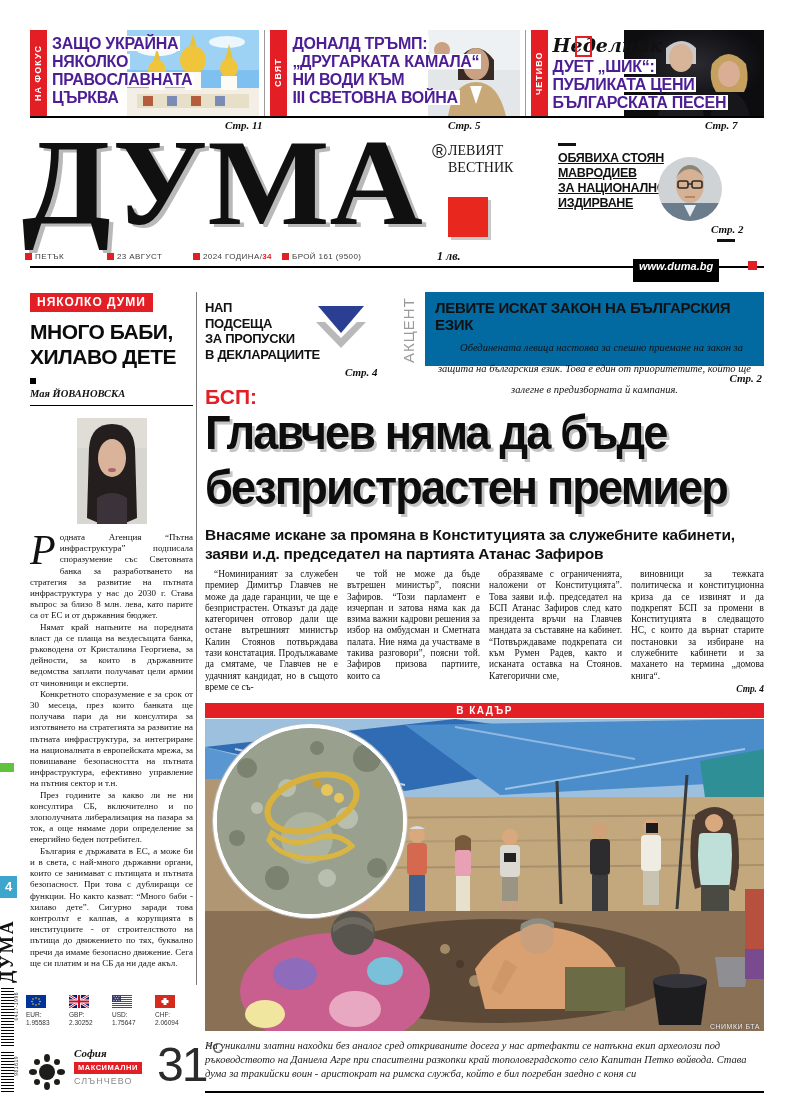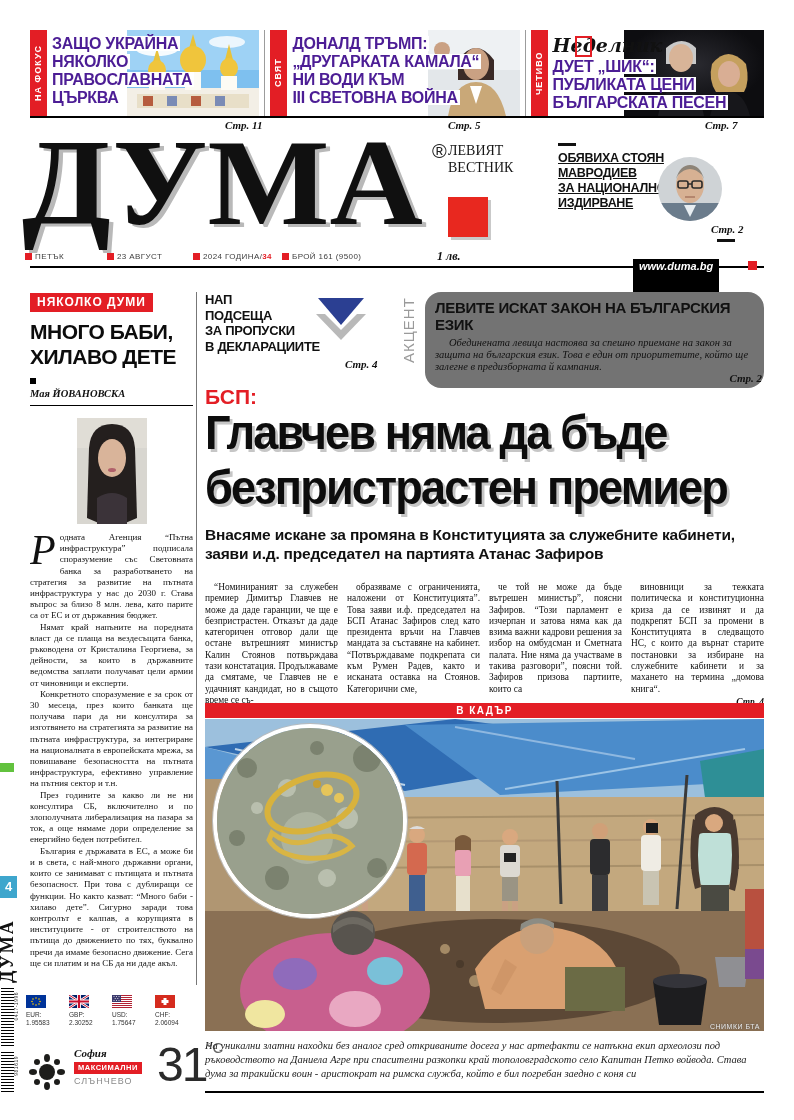--- a/index.html
+++ b/index.html
@@ -48,21 +48,21 @@
   .m-dash2{position:absolute;left:172px;top:96px;width:18px;height:3px;background:#111;}
   .infobar{position:absolute;left:0;top:252px;width:794px;height:14px;font-size:8px;
            color:#3d3d3d;letter-spacing:0.4px;}
   .infobar .it{position:absolute;top:0;display:flex;align-items:center;gap:3px;}
   .ib-sq{width:7px;height:7px;background:#e31e25;display:inline-block;}
   .red-t{color:#e31e25;}
   .price{position:absolute;left:437px;top:249px;font-family:"Liberation Serif",serif;
          font-style:italic;font-weight:bold;font-size:12px;}
   .mastrule{position:absolute;left:30px;top:266px;width:734px;height:2px;background:#000;}
   .webbadge{position:absolute;left:633px;top:259px;background:#000;color:#fff;
-            font-style:italic;font-weight:bold;font-size:11px;padding:1px 6px 20px 6px;}
+            font-style:italic;font-weight:bold;font-size:11px;padding:1px 6px 10px 6px;}
   .webbadge-sq{position:absolute;left:748px;top:261px;width:9px;height:9px;background:#e31e25;}
 
   
   .leftcol{position:absolute;left:30px;top:292px;width:163px;}
   .kicker{display:inline-block;background:#e31e25;color:#fff;font-weight:bold;
           font-size:12px;letter-spacing:1px;padding:2px 7px 3px 7px;}
   .op-head{margin-top:7px;font-weight:bold;font-size:21px;line-height:25px;
            letter-spacing:-0.5px;color:#0c0c0c;}
   .op-bullet{width:6px;height:6px;background:#000;margin-top:9px;}
   .op-author{margin-top:4px;font-family:"Liberation Serif",serif;font-style:italic;
@@ -102,44 +102,44 @@
   .w-cond{position:absolute;left:46px;top:31px;color:#8a8a8a;font-size:9px;letter-spacing:1px;}
   .w-temp{position:absolute;left:113px;top:-8px;font-weight:400;font-size:48px;
           color:#2b2b2b;letter-spacing:-2px;margin-left:16px;}
   .w-unit{font-size:15px;color:#666;vertical-align:28px;letter-spacing:0;}
 
   
   .vdiv{position:absolute;left:196px;top:292px;width:1px;height:693px;background:#777;}
 
   
   .main{position:absolute;left:205px;top:292px;width:559px;}
-  .nap{position:absolute;left:0;top:0;width:190px;}
+  .nap{position:absolute;left:0;top:8px;width:190px;}
   .nap b{display:block;font-size:13px;line-height:15.5px;letter-spacing:-0.3px;}
   .nap-logo{position:absolute;left:103px;top:6px;}
   .nap-page{position:absolute;left:140px;top:66px;font-family:"Liberation Serif",serif;
             font-style:italic;font-weight:bold;font-size:11px;}
   .accent{position:absolute;left:195px;top:0;width:364px;height:92px;}
   .accent-label{position:absolute;left:0;top:2px;height:72px;width:20px;color:#9a9a9a;
                 font-size:15px;writing-mode:vertical-rl;transform:rotate(180deg);
                 text-align:center;letter-spacing:1px;}
-  .accent-box{position:absolute;left:25px;top:0;width:339px;height:96px;background:#737373;
-              padding:7px 10px 0 10px;box-sizing:border-box;border-radius:16px;}
+  .accent-box{position:absolute;left:25px;top:0;width:339px;height:74px;background:#0369a1;
+              padding:7px 10px 0 10px;box-sizing:border-box;}
   .accent-box h3{margin:0;font-size:15px;letter-spacing:-0.3px;line-height:17px;}
   .accent-box p{margin:4px 0 2px 0;font-family:"Liberation Serif",serif;font-style:italic;
-                font-size:10.5px;line-height:12px;text-indent:14px;}
+                font-size:10.5px;line-height:21px;text-indent:14px;text-align:center;}
   .accent-page{position:absolute;right:2px;top:80px;font-family:"Liberation Serif",serif;
                font-style:italic;font-weight:bold;font-size:11px;}
   .bsp{position:absolute;left:0;top:93px;color:#e31e25;font-weight:bold;font-size:21px;}
   .lead-head{position:absolute;left:0;top:113px;width:100%;font-weight:bold;
              font-size:49px;line-height:55px;letter-spacing:-2px;color:#0d0d0d;}
   .lead-head span{display:inline-block;transform:scaleX(0.92);transform-origin:0 50%;
                   white-space:nowrap;text-shadow:3px 3px 0 #c6c6c6;}
   .subhead{position:absolute;left:0;top:233px;width:100%;font-weight:bold;
            font-size:15.5px;line-height:19px;letter-spacing:-0.2px;}
-  .cols{position:absolute;left:0;top:290px;width:100%;display:flex;gap:9px;}
+  .cols{position:absolute;left:0;top:277px;width:100%;display:flex;gap:9px;}
   .cols p{margin:0;flex:1;font-family:"Liberation Serif",serif;font-size:9.4px;
           line-height:11.3px;text-align:justify;text-indent:9px;}
   .col-page{display:block;text-align:right;font-style:italic;font-weight:bold;
             margin-top:2px;text-indent:0;}
   .kadr{position:absolute;left:0;top:411px;width:100%;height:15px;background:#e31e25;
         color:#fff;font-weight:bold;font-size:10px;letter-spacing:1.5px;text-align:center;
         line-height:15px;}
   .bigphoto{position:absolute;left:0;top:427px;width:559px;height:312px;overflow:hidden;}
   .inset{position:absolute;left:8px;top:5px;width:186px;height:186px;border-radius:50%;
          border:4px solid #fff;overflow:hidden;box-shadow:0 0 0 1px #bbb;z-index:3;}
@@ -448,22 +448,22 @@
 
     <div class="bsp">БСП:</div>
     <div class="lead-head">
       <span>Главчев няма да бъде</span><br>
       <span>безпристрастен премиер</span>
     </div>
     <div class="subhead">Внасяме искане за промяна в Конституцията за служебните кабинети, заяви и.д. председател на партията Атанас Зафиров</div>
 
     <div class="cols">
       <p>“Номинираният за служебен премиер Димитър Главчев не може да даде гаранции, че ще е безпристрастен. Отказът да даде категоричен отговор дали ще остане вътрешният министър Калин Стоянов потвърждава тази констатация. Продължаваме да смятаме, че Главчев не е удачният кандидат, но в същото време се съ-</p>
+      <p>че той не може да бъде вътрешен министър”, поясни Зафиров. “Този парламент е изчерпан и затова няма как да взима важни кадрови решения за избор на омбудсман и Сметната палата. Ние няма да участваме в такива разговори”, поясни той. Зафиров призова партиите, които са</p>
       <p>образяваме с ограниченията, наложени от Конституцията”. Това заяви и.ф. председател на БСП Атанас Зафиров след като президента връчи на Главчев мандата за съставяне на кабинет. “Потвърждаваме подкрепата си към Румен Радев, както и исканата оставка на Стоянов. Категорични сме,</p>
-      <p>че той не може да бъде вътрешен министър”, поясни Зафиров. “Този парламент е изчерпан и затова няма как да взима важни кадрови решения за избор на омбудсман и Сметната палата. Ние няма да участваме в такива разговори”, поясни той. Зафиров призова партиите, които са</p>
       <p><span>виновници за тежката политическа и конституционна криза да се извинят и да подкрепят БСП за промени в Конституцията в следващото НС, с които да върнат старите постановки за избиране на служебните кабинети и за махането на термина „домова книга“.</span><span class="col-page">Стр. 4</span></p>
     </div>
 
     <div class="kadr">В КАДЪР</div>
 
     <div class="bigphoto">
       <svg width="559" height="312" viewBox="0 0 559 312">
         <rect width="559" height="95" fill="#9cc0dd"></rect>
         <polygon points="0,28 250,0 460,28 200,72" fill="#2f6cb3"></polygon>
         <polygon points="200,6 559,0 559,62 295,76" fill="#4b8ccb"></polygon>

